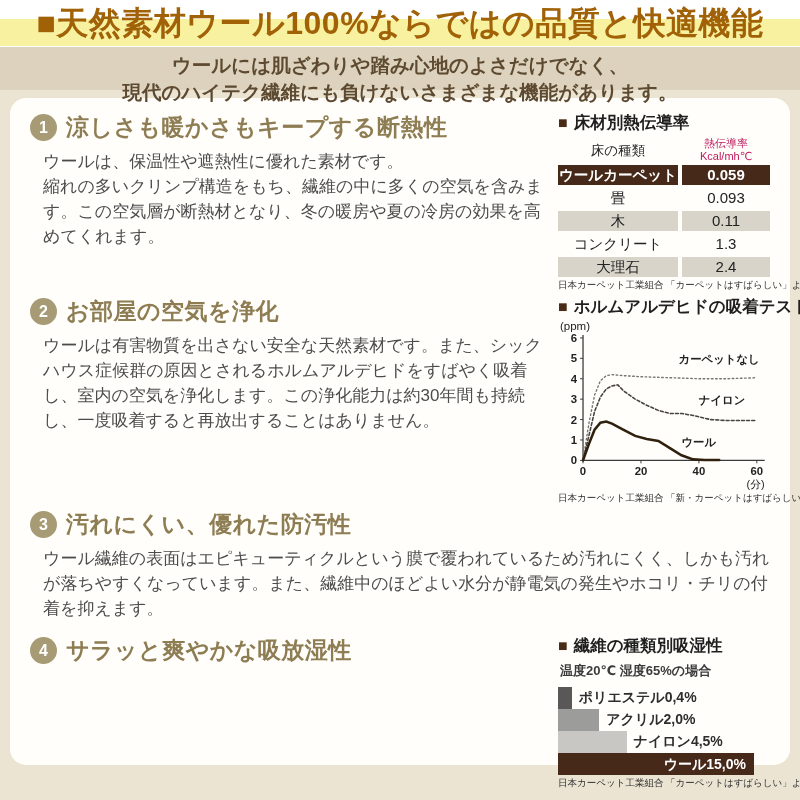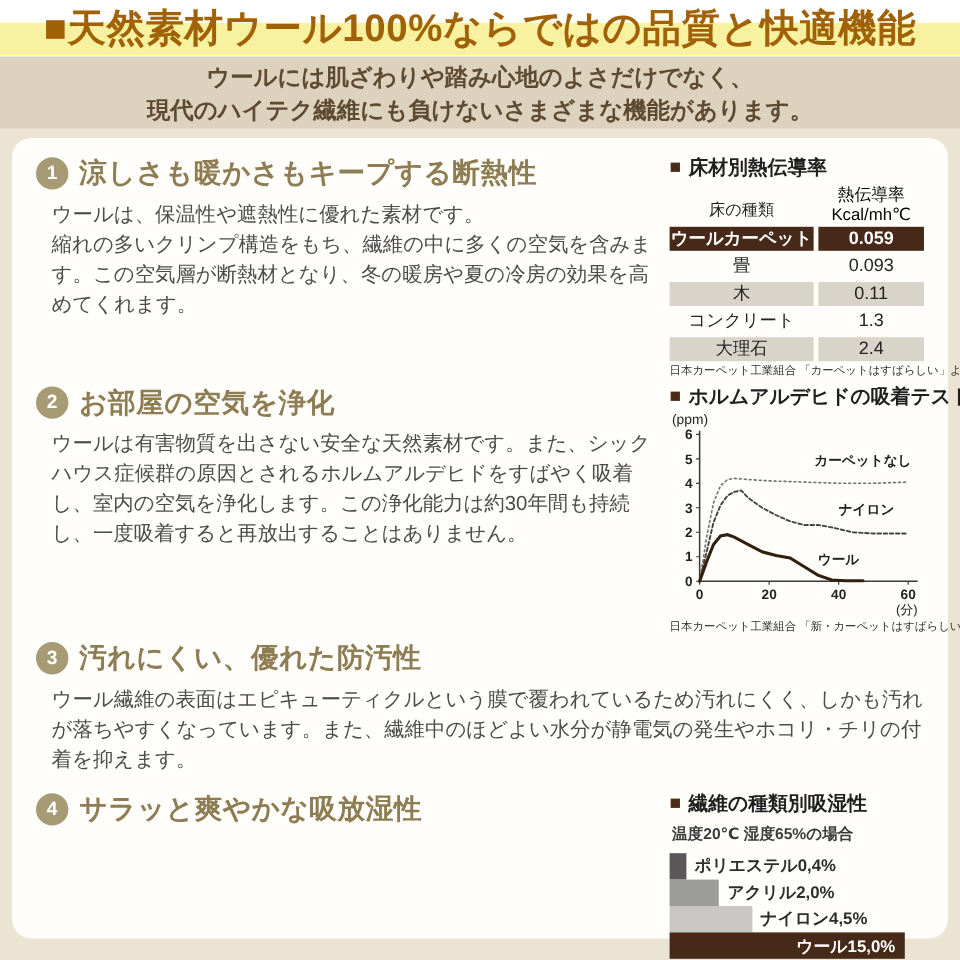--- a/index.html
+++ b/index.html
@@ -12,21 +12,21 @@
   
   .header{position:relative;height:47px;background:#ffffff;}
   .yellow-strip{position:absolute;left:0;right:0;bottom:1px;height:27px;background:#f8f2a0;}
   .page-title{
     position:relative;z-index:1;text-align:center;
     font-size:32px;font-weight:bold;color:#a16207;
     line-height:46px;letter-spacing:.5px;white-space:nowrap;
   }
   
   .banner{
-    background:#dcd2bd;height:60px;text-align:center;
+    background:#dcd2bd;height:43px;text-align:center;
     font-weight:bold;color:#5d4a31;font-size:19.5px;line-height:1.38;
     padding-top:5px;box-sizing:border-box;
   }
   
   .card{
     background:#fffefb;margin:8px 10px 10px 10px;border-radius:16px;
     padding:10px 18px 6px 20px;height:667px;box-sizing:border-box;
   }
   .row{display:flex;}
   .left-col{flex:1 1 auto;min-width:0;padding-right:6px;}
@@ -47,21 +47,21 @@
   }
   .mb{margin-bottom:9px;}
   
   .fig-title{display:flex;align-items:center;font-size:16.5px;font-weight:bold;color:#1f1f1f;white-space:nowrap;}
   .fig-marker{color:#4a2b18;font-size:16px;margin-right:6px;line-height:1;}
   .fig-caption{font-size:9.5px;color:#2e2e2e;text-align:right;white-space:nowrap;margin-top:2px;}
   
   .ttable{margin-top:3px;}
   .thead{display:grid;grid-template-columns:120px 88px;column-gap:4px;align-items:end;margin-bottom:3px;}
   .th1{font-size:13.5px;color:#222;text-align:center;padding-bottom:2px;}
-  .th2{font-size:14px;color:#000000;text-align:center;line-height:1.15;}
+  .th2{font-size:11px;color:#be185d;text-align:center;line-height:1.15;}
   .tgrid{display:grid;grid-template-columns:120px 88px;column-gap:4px;row-gap:3px;}
   .tcell{height:20px;line-height:20px;text-align:center;font-size:14.5px;color:#222;}
   .tcell.brown{background:#47291a;color:#ffffff;font-weight:bold;}
   .tcell.gray{background:#d9d4c9;}
   .tcell.white{background:transparent;}
   .tvalue{font-weight:bold;}
   .tvalue.white,.tvalue.gray{font-weight:normal;}
   .tvalue{font-size:15px;}
   
   .ppm-label{font-size:11.5px;color:#222;margin:2px 0 0 2px;}

